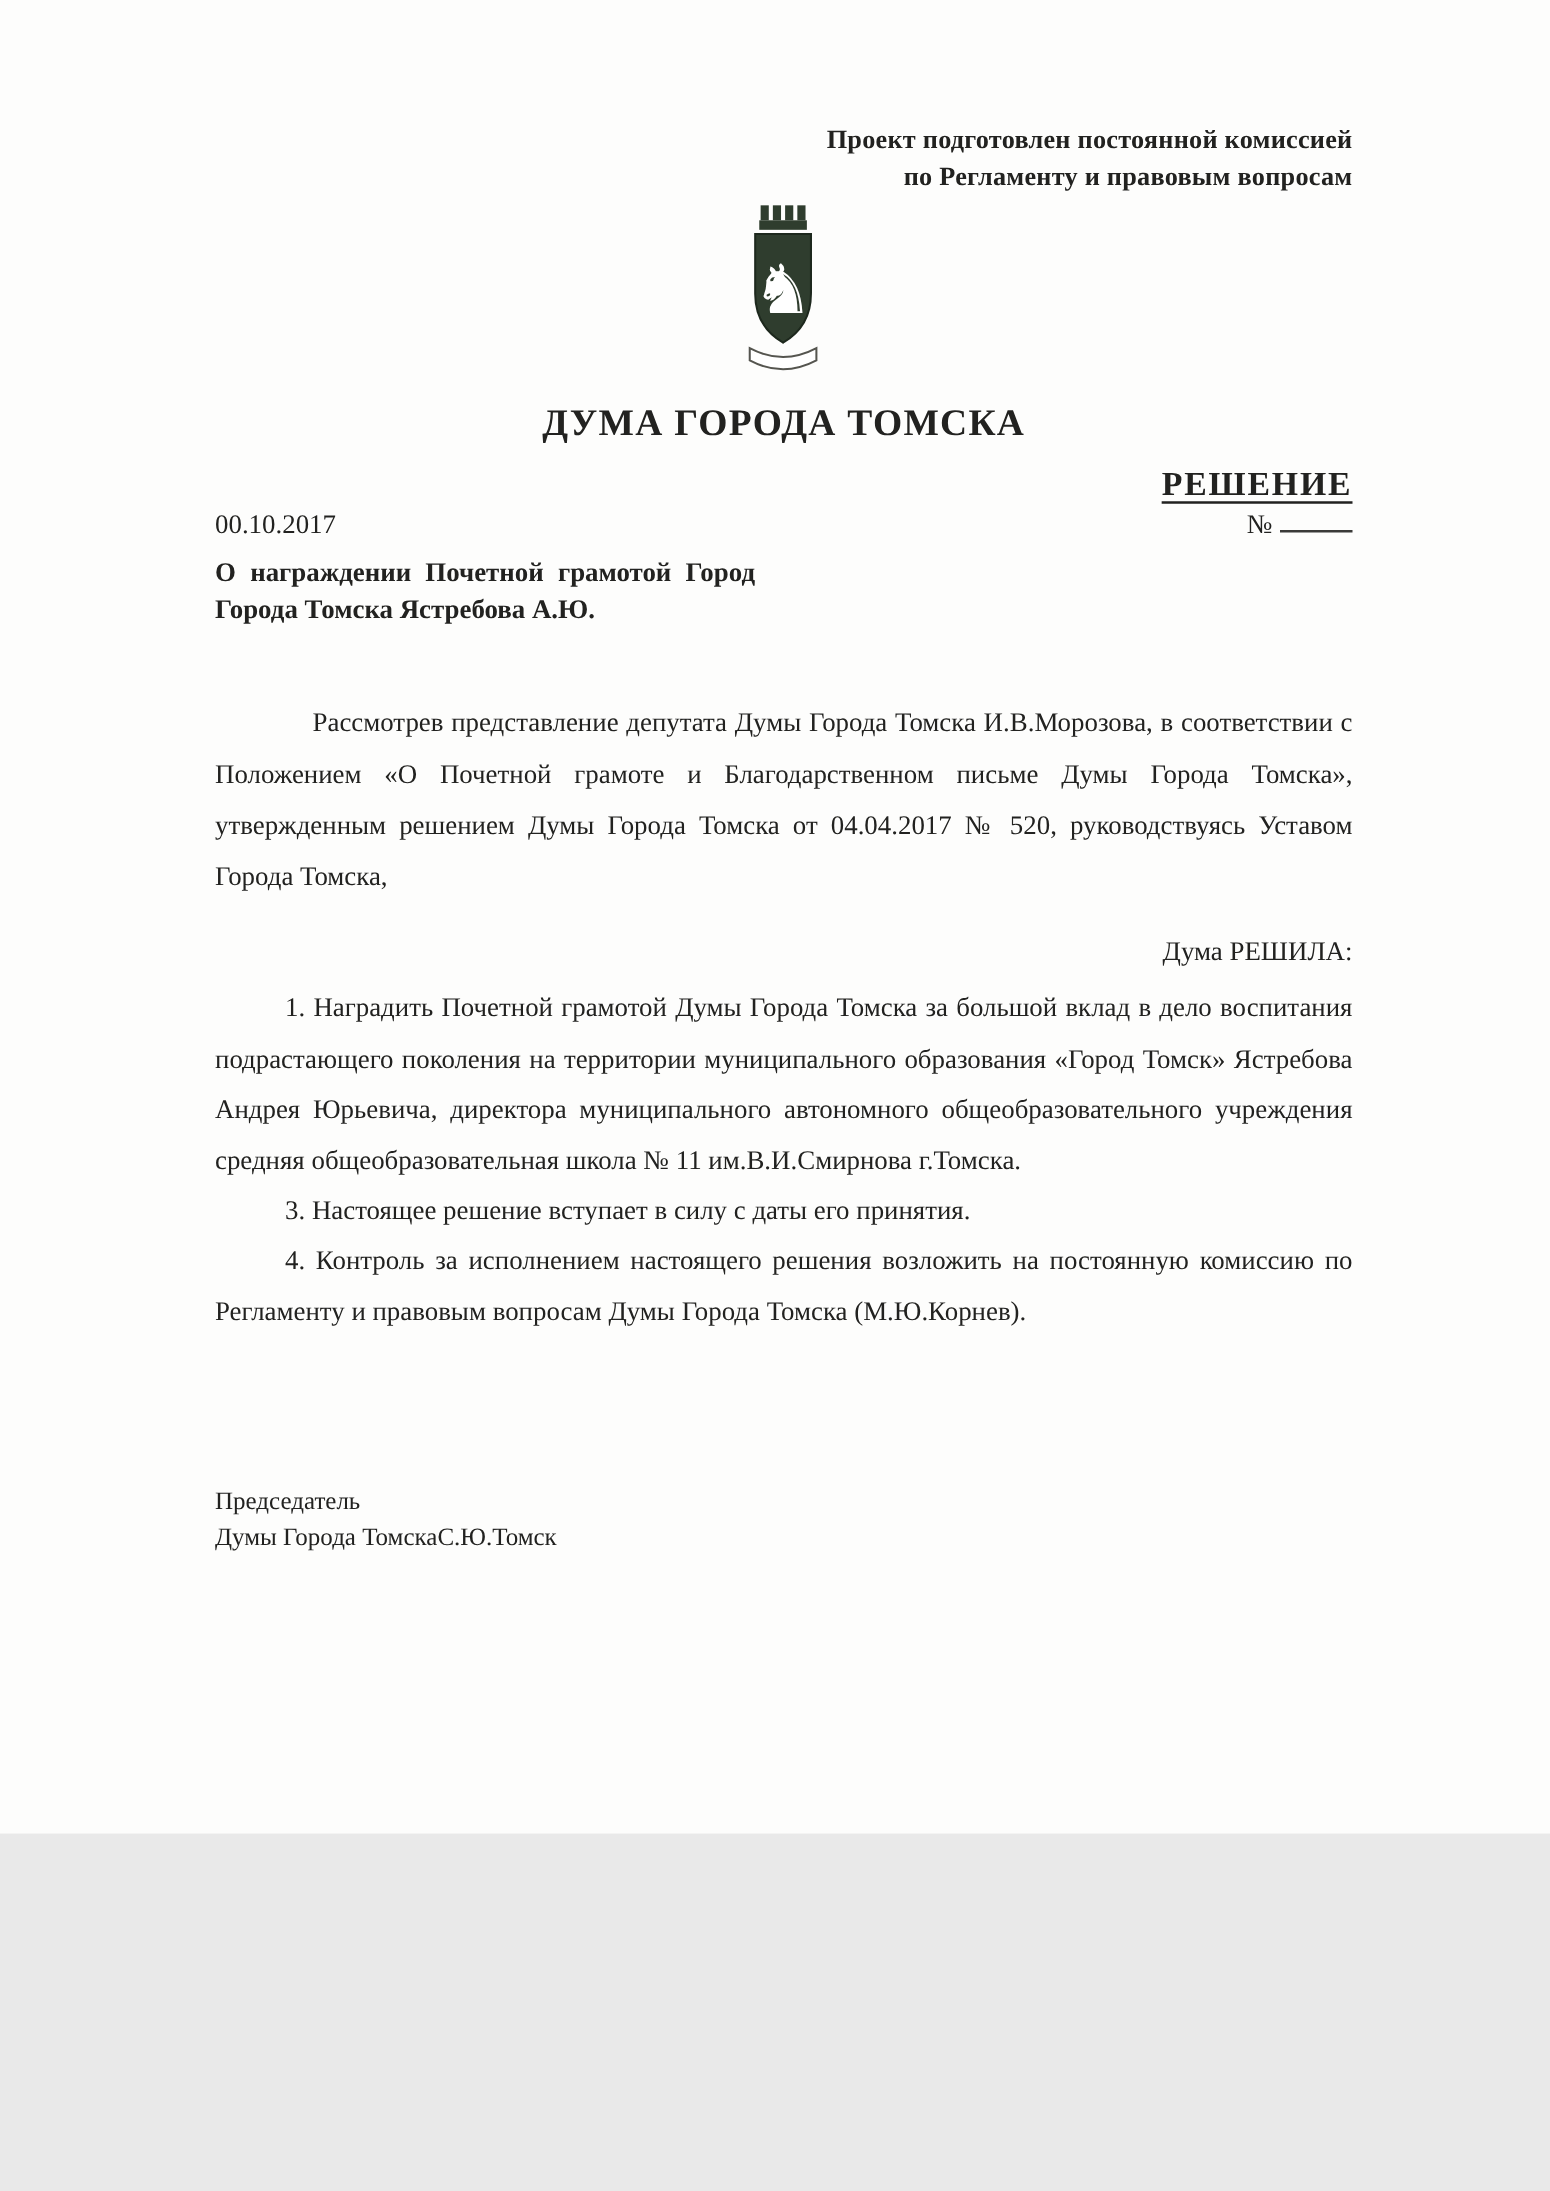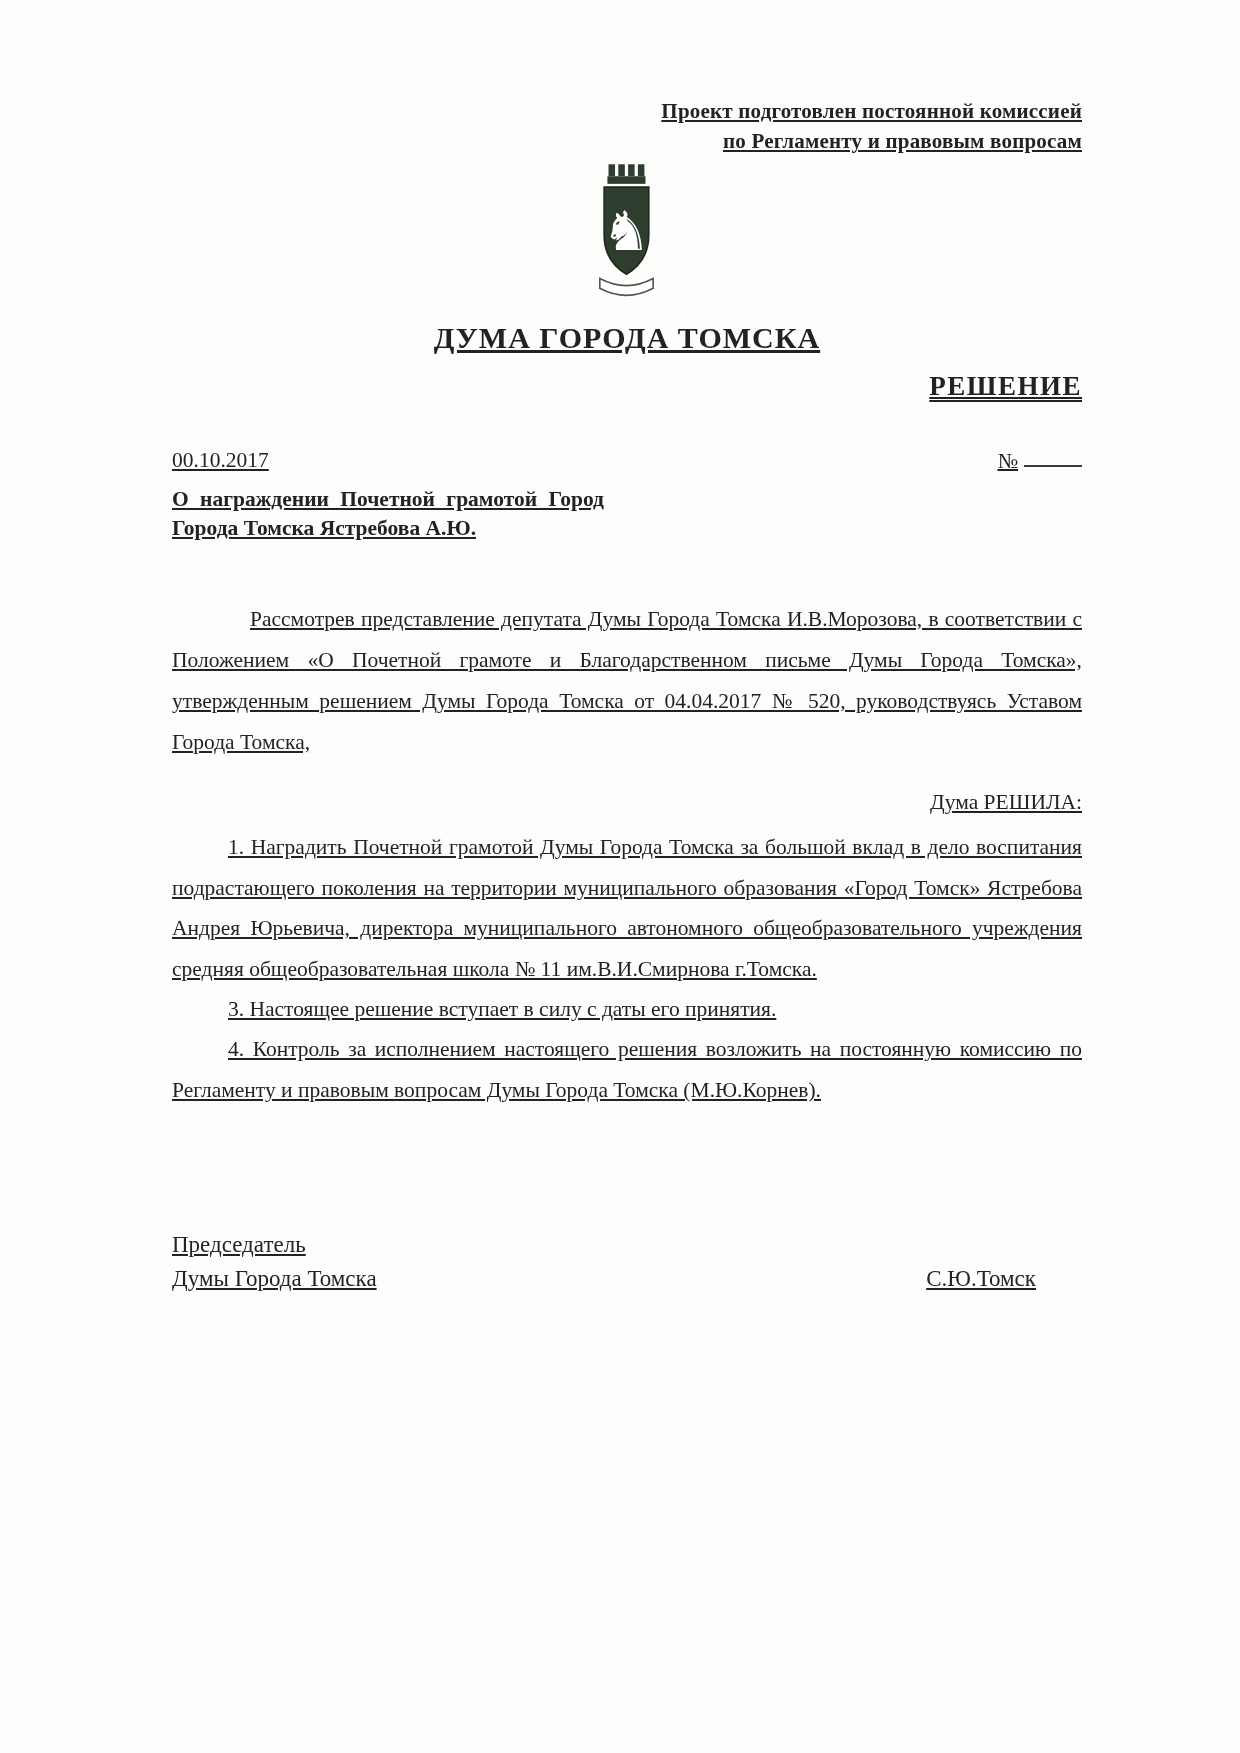--- a/index.html
+++ b/index.html
@@ -3,29 +3,28 @@
 <meta charset="utf-8">
 <style>
   html, body {
     margin: 0;
     padding: 0;
     background: #e9e9e9;
   }
   .page {
     position: relative;
     width: 1240px;
-    height: 1753px;
+    height: 1467px;
     margin: 0 auto;
     background: #fdfdfc;
     box-sizing: border-box;
     padding: 96px 158px 0 172px;
     font-family: "Liberation Serif", "DejaVu Serif", serif;
     color: #222220;
     overflow: hidden;
-    text-decoration: underline;
   }
   .header-note {
     text-align: right;
     font-weight: bold;
     font-size: 21px;
     line-height: 1.45;
     letter-spacing: 0.2px;
   }
   .emblem-wrap {
     text-align: center;
@@ -50,21 +49,20 @@
   }
   .doc-type span {
     text-decoration: underline;
     text-underline-offset: 5px;
     text-decoration-thickness: 2px;
   }
   .meta-row {
     display: flex;
     justify-content: space-between;
     align-items: baseline;
-    margin-top: 42px;
     font-size: 21.5px;
   }
   .number-cell {
     white-space: nowrap;
   }
   .number-blank {
     display: inline-block;
     width: 58px;
     border-bottom: 2px solid #3a3a38;
     height: 1em;
@@ -96,24 +94,24 @@
   }
   .resolution-item {
     text-align: justify;
     text-indent: 56px;
     line-height: 1.88;
     margin: 0;
     font-size: 21.5px;
   }
   .signature {
     display: flex;
-    justify-content: space-between;
+    justify-content: flex-start;
     align-items: flex-end;
     margin-top: 118px;
-    font-size: 23px;
+    font-size: 20px;
     line-height: 1.45;
   }
   .signature-name {
     margin-right: 46px;
   }
 </style>
 </head>
 <body>
 
 <div class="page">

